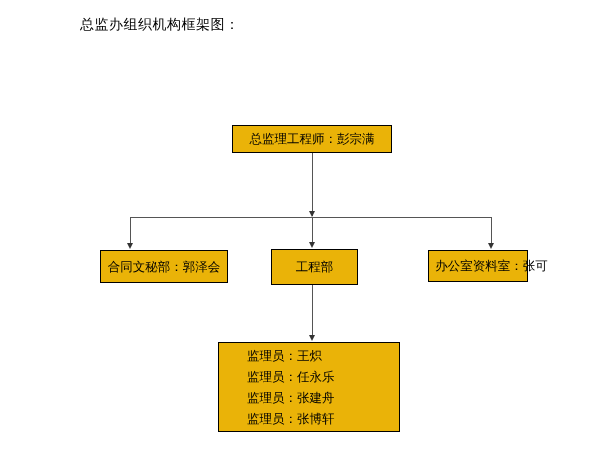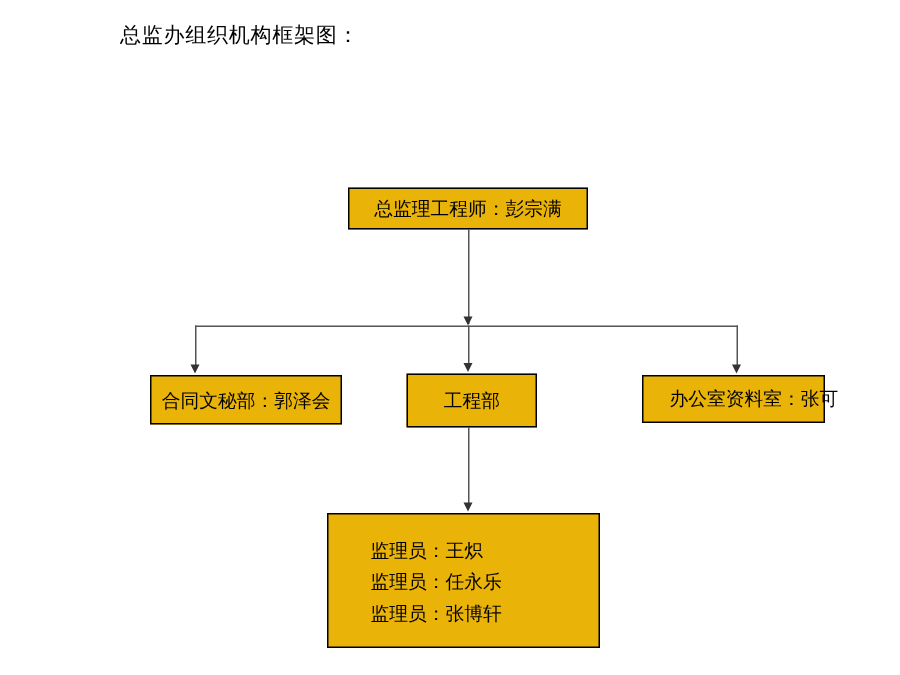--- a/index.html
+++ b/index.html
@@ -59,21 +59,21 @@
   #node-engineering {
     left: 271px;
     top: 249px;
     width: 87px;
     height: 36px;
     justify-content: center;
   }
   #node-office {
     left: 428px;
     top: 250px;
-    width: 122px;
+    width: 100px;
     height: 32px;
     justify-content: center;
     padding-left: 27px;
   }
   #node-supervisors {
     left: 218px;
     top: 342px;
     width: 182px;
     height: 90px;
     flex-direction: column;
@@ -143,16 +143,17 @@
     <span>工程部</span>
   </div>
 
   <div class="node-box" id="node-office">
     <span>办公室资料室：张可</span>
   </div>
 
   <div class="node-box" id="node-supervisors">
     <div class="sup-line">监理员：王炽</div>
     <div class="sup-line">监理员：任永乐</div>
+    <div class="sup-line">监理员：张建舟</div>
     <div class="sup-line">监理员：张博轩</div>
   </div>
 
 </div>
 
 </body></html>

